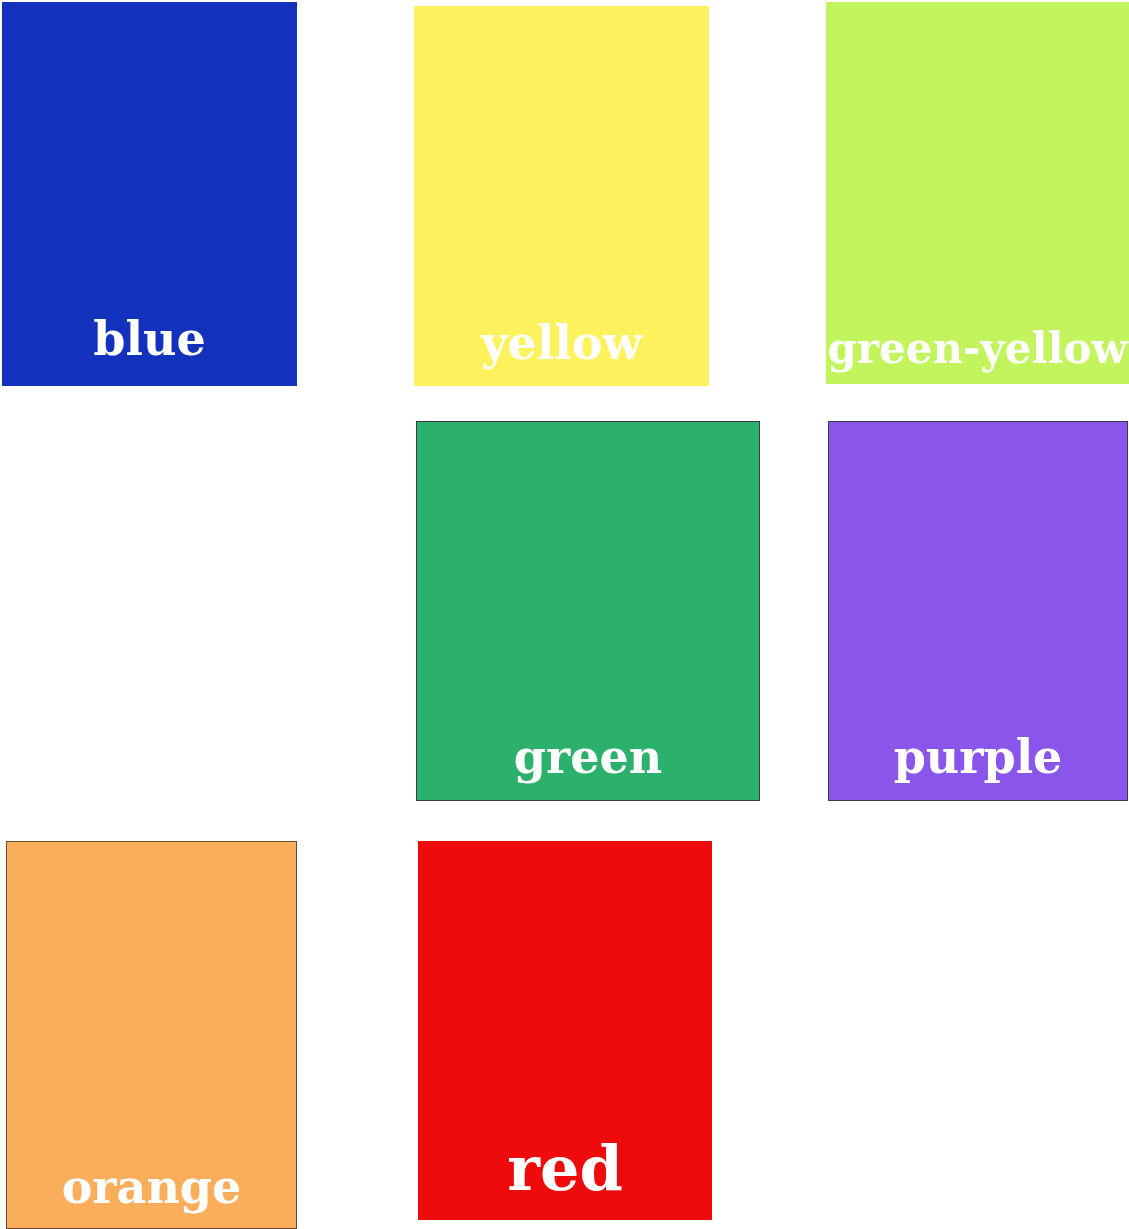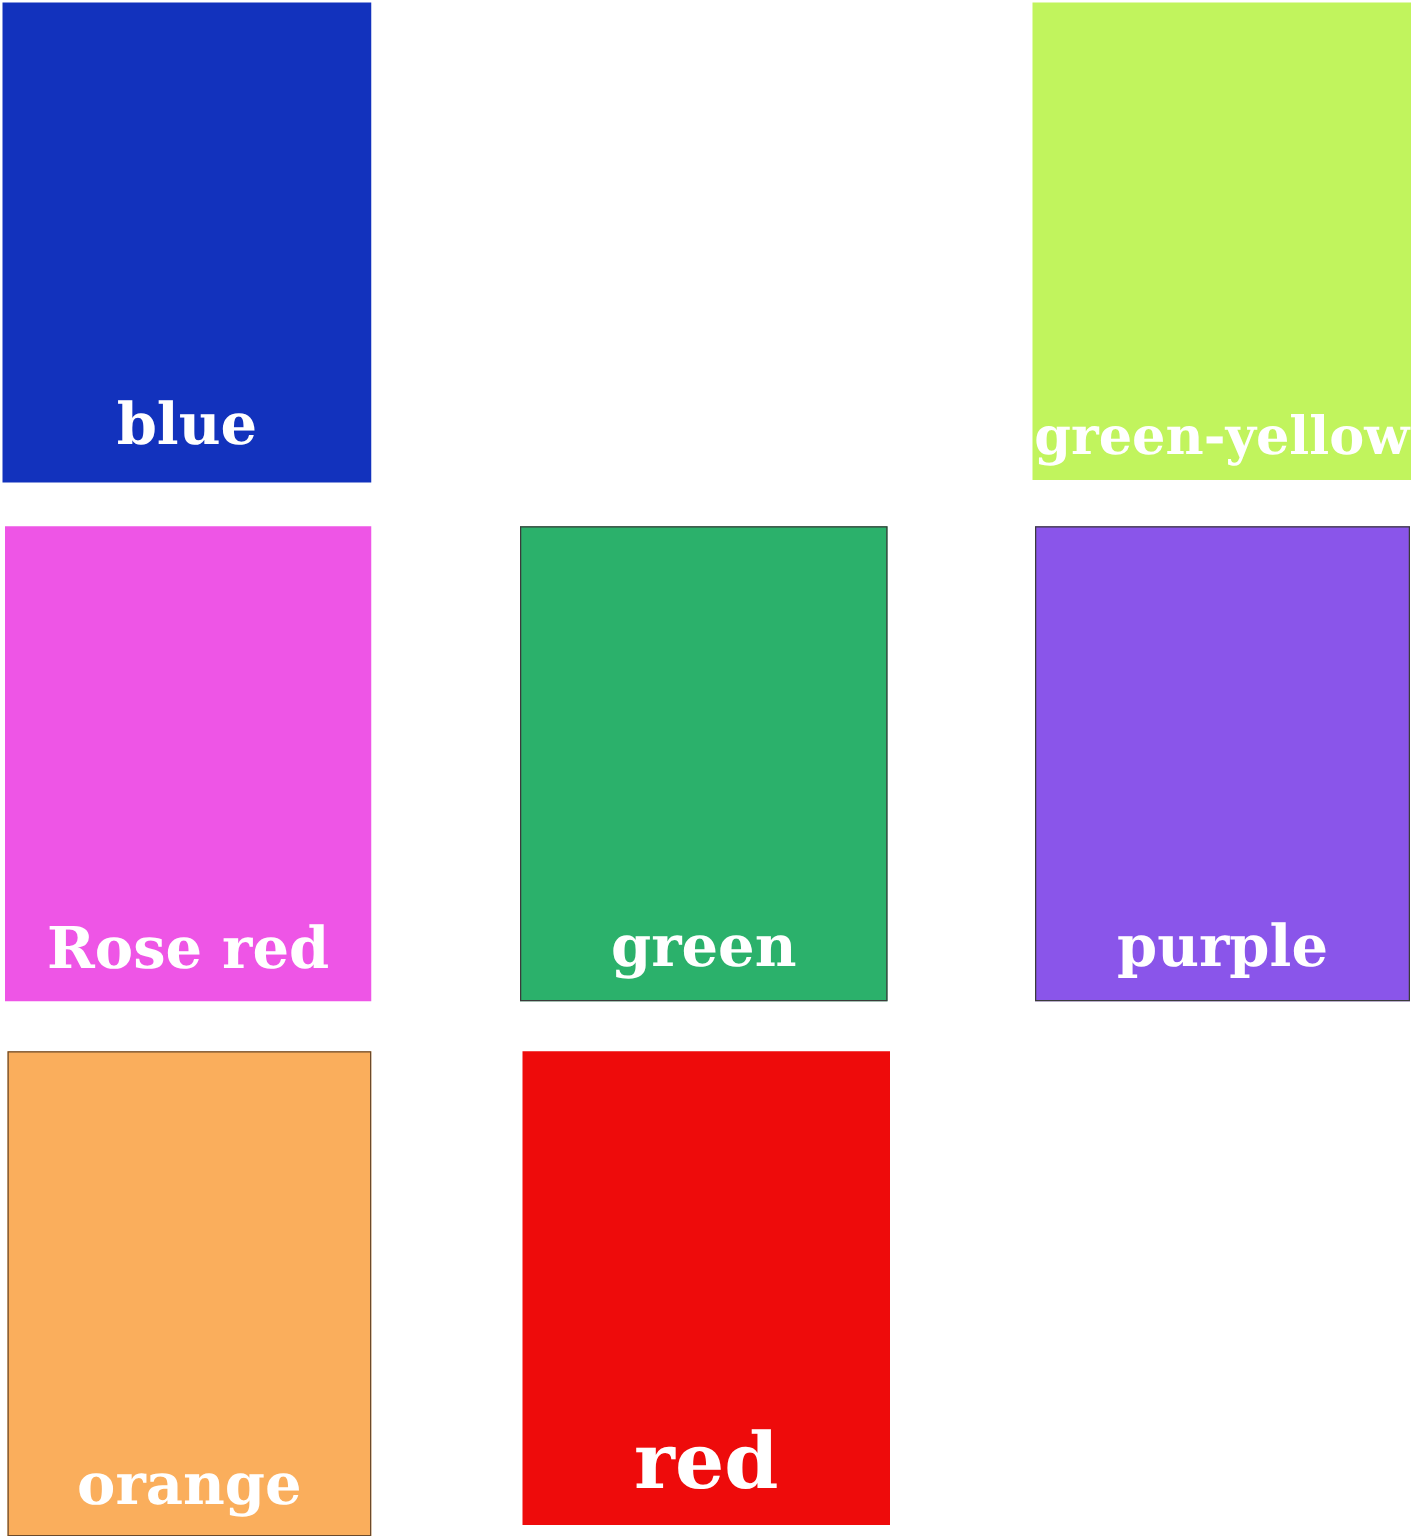--- a/index.html
+++ b/index.html
@@ -47,21 +47,21 @@
   #sw-yellow       { left: 414px; top: 6px;    width: 295px; height: 380px; }
   #sw-yellow .swatch-label      { bottom: 20px; font-size: 46px; }
 
   #sw-greenyellow  { left: 826px; top: 2px;    width: 303px; height: 382px; }
   #sw-greenyellow .swatch-label { bottom: 14px; font-size: 42px; }
 
   
   #sw-rosered      { left: 4px;   top: 421px;  width: 293px; height: 380px; }
   #sw-rosered .swatch-label     { bottom: 20px; font-size: 46px; }
 
-  #sw-green        { left: 416px; top: 421px;  width: 294px; height: 380px;
+  #sw-green        { left: 416px; top: 421px;  width: 344px; height: 380px;
                      border: 1px solid #3b3b3b; }
   #sw-green .swatch-label       { bottom: 20px; font-size: 46px; }
 
   #sw-purple       { left: 828px; top: 421px;  width: 300px; height: 380px;
                      border: 1px solid #3b3b3b; }
   #sw-purple .swatch-label      { bottom: 20px; font-size: 46px; }
 
   
   #sw-orange       { left: 6px;   top: 841px;  width: 291px; height: 388px;
                      border: 1px solid #6b4a2b; }
@@ -76,28 +76,28 @@
 </style>
 </head>
 <body style="background-color: rgb(255, 255, 255);">
 
 <div id="canvas" style="background-color: rgb(255, 255, 255);">
 
   <div class="swatch" id="sw-blue" style="background-color: rgb(18, 50, 189);">
     <span class="swatch-label" style="color: rgb(255, 255, 255);">blue</span>
   </div>
 
+  <div class="swatch" id="sw-yellow" style="background-color: rgb(254, 242, 92);">
+    <span class="swatch-label" style="color: rgb(255, 255, 255);">yellow</span>
+  </div>
 
   <div class="swatch" id="sw-greenyellow" style="background-color: rgb(193, 244, 93);">
     <span class="swatch-label" style="color: rgb(255, 255, 255);">green-yellow</span>
   </div>
 
-  <div class="swatch" id="sw-rosered" style="background-color: rgb(238, 85, 230);">
-    <span class="swatch-label" style="color: rgb(255, 255, 255);">Rose red</span>
-  </div>
 
   <div class="swatch" id="sw-green" style="background-color: rgb(43, 177, 107);">
     <span class="swatch-label" style="color: rgb(255, 255, 255);">green</span>
   </div>
 
   <div class="swatch" id="sw-orange" style="background-color: rgb(250, 174, 92);">
     <span class="swatch-label" style="color: rgb(255, 255, 255);">orange</span>
   </div>
 
   <div class="swatch" id="sw-purple" style="background-color: rgb(138, 85, 234);">

